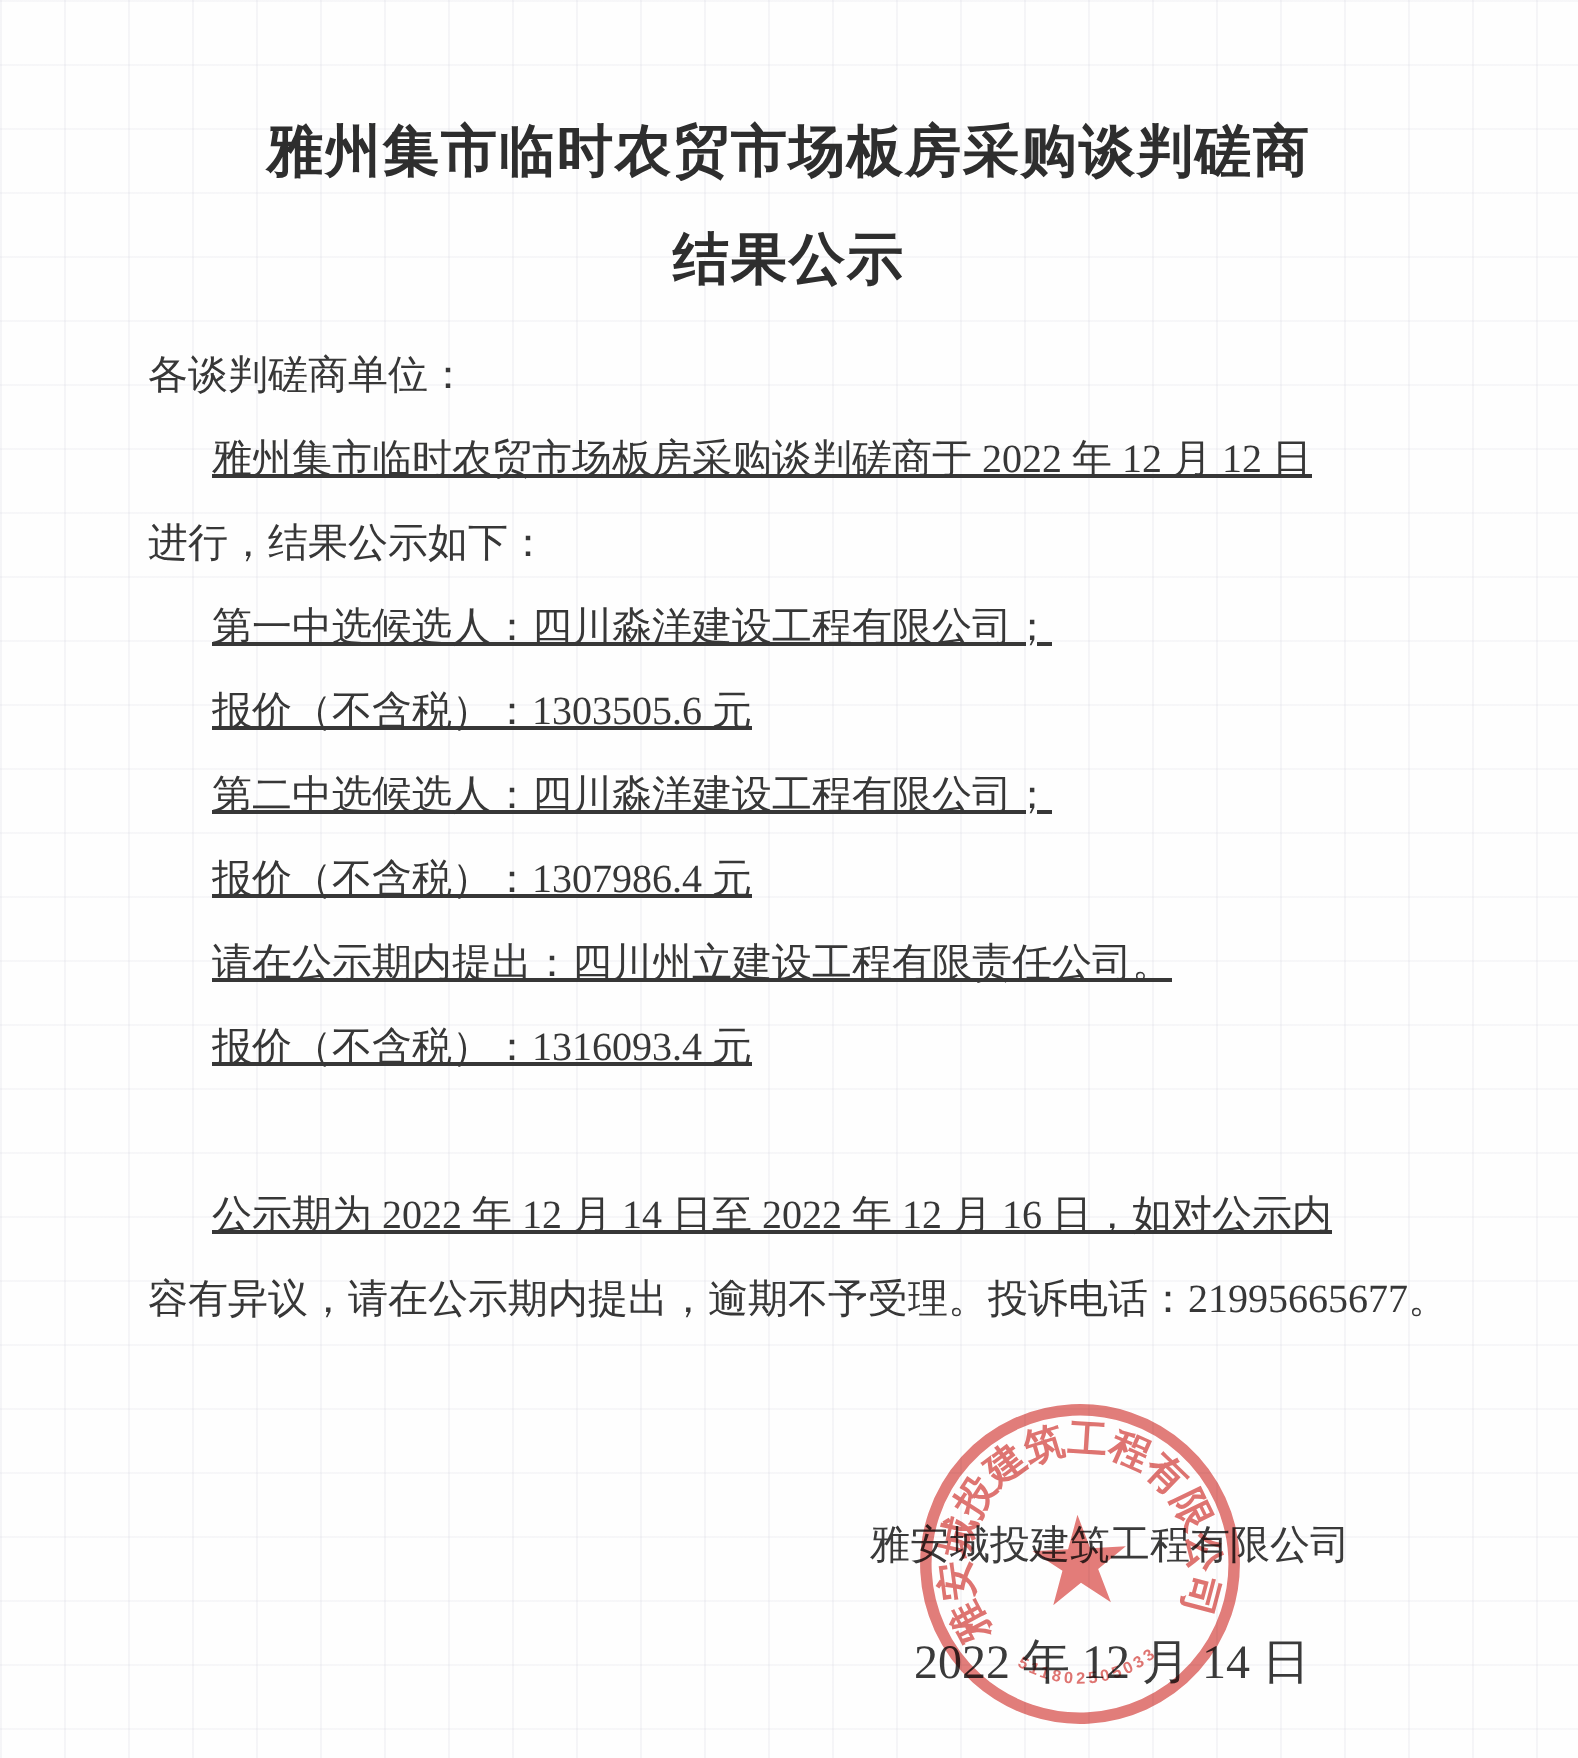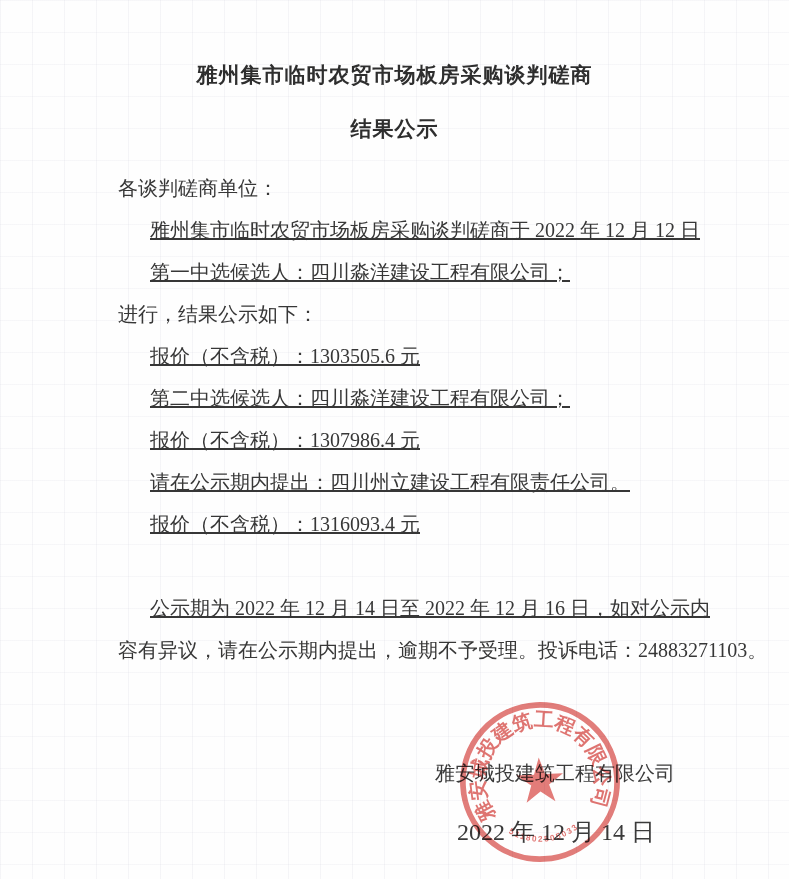--- a/index.html
+++ b/index.html
@@ -17,30 +17,29 @@
     background-image:
       repeating-linear-gradient(to right, rgba(208,208,220,0.20) 0 1px, transparent 1px 32px),
       repeating-linear-gradient(to bottom, rgba(208,208,220,0.16) 0 1px, transparent 1px 32px);
     color: #343434;
   }
   .title-block {
     padding-top: 50px;
     text-align: center;
   }
   .title-line {
-    font-size: 21px;
+    font-size: 28px;
     font-weight: bold;
     line-height: 54px;
     letter-spacing: 1px;
     color: #2e2e2e;
-    font-family: Liberation Mono, monospace;
   }
   .body-block {
     margin-top: 9px;
-    padding-left: 118px;
+    padding-left: 74px;
     padding-right: 80px;
   }
   .line {
     font-size: 20px;
     line-height: 42px;
     height: 42px;
     white-space: nowrap;
     color: #373737;
   }
   .indent { padding-left: 32px; text-decoration: underline; }
@@ -83,33 +82,33 @@
 <div class="page">
 
   <div class="title-block">
     <div class="title-line">雅州集市临时农贸市场板房采购谈判磋商</div>
     <div class="title-line">结果公示</div>
   </div>
 
   <div class="body-block">
     <div class="line">各谈判磋商单位：</div>
     <div class="line indent">雅州集市临时农贸市场板房采购谈判磋商于 2022 年 12 月 12 日</div>
+    <div class="line">进行，结果公示如下：</div>
+
     <div class="line indent">第一中选候选人：四川淼洋建设工程有限公司；</div>
-
-    <div class="line">进行，结果公示如下：</div>
     <div class="line indent">报价（不含税）：1303505.6 元</div>
     <div class="line indent">第二中选候选人：四川淼洋建设工程有限公司；</div>
     <div class="line indent">报价（不含税）：1307986.4 元</div>
     <div class="line indent">请在公示期内提出：四川州立建设工程有限责任公司。</div>
     <div class="line indent">报价（不含税）：1316093.4 元</div>
 
     <div class="spacer-line"></div>
 
     <div class="line indent">公示期为 2022 年 12 月 14 日至 2022 年 12 月 16 日，如对公示内</div>
-    <div class="line">容有异议，请在公示期内提出，逾期不予受理。投诉电话：24883271103。</div>
+    <div class="line">容有异议，请在公示期内提出，逾期不予受理。投诉电话：21995665677。</div>
   </div>
 
   <div class="signature-block">
     <div class="sig-company">雅安城投建筑工程有限公司</div>
     <div class="sig-date">2022 年 12 月 14 日</div>
   </div>
 
   <div class="seal">
     <svg viewBox="0 0 200 200" xmlns="http://www.w3.org/2000/svg">
       <defs>

